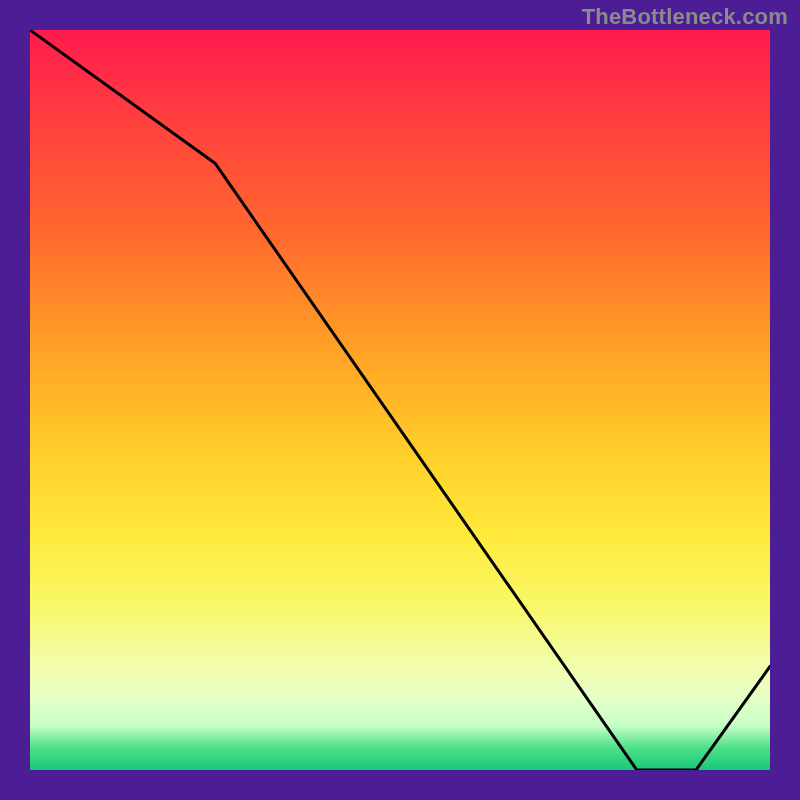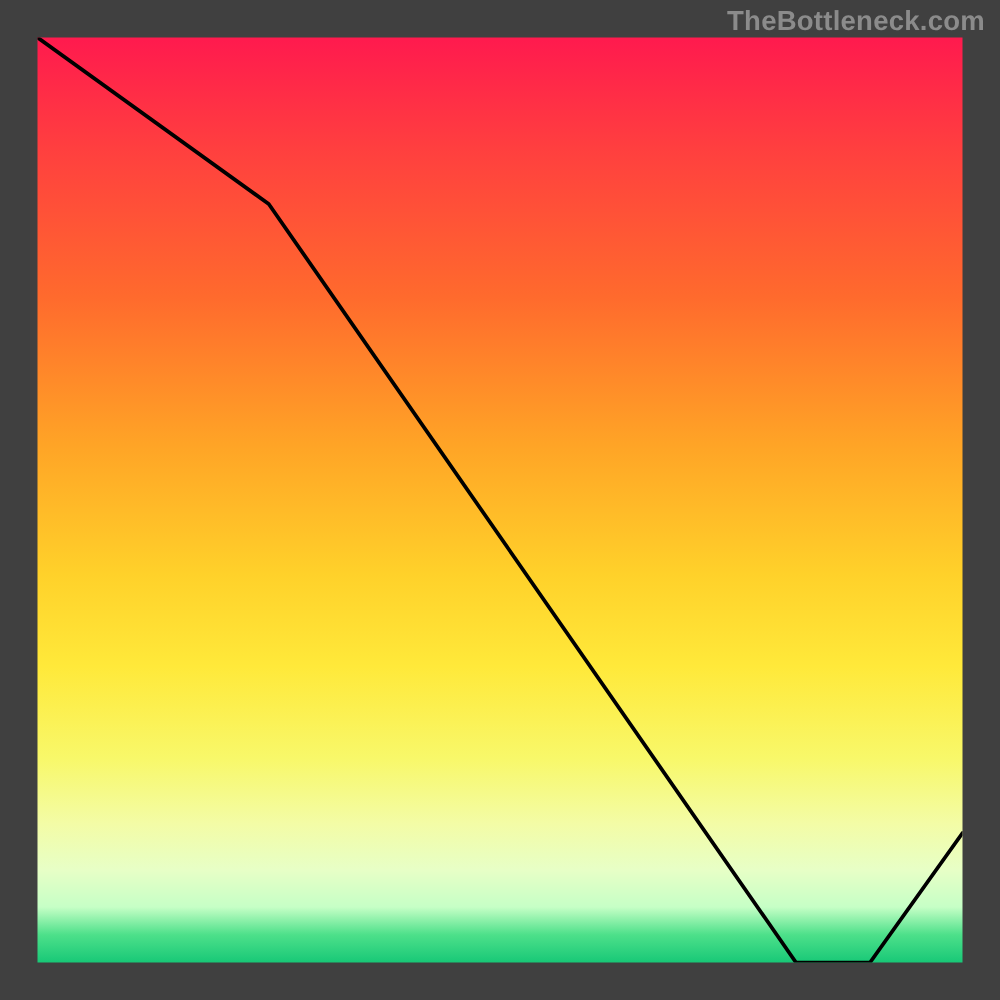--- a/index.html
+++ b/index.html
@@ -8,21 +8,21 @@
     width: 800px;
     height: 800px;
     background: #000;
     overflow: hidden;
     font-family: Arial, Helvetica, sans-serif;
   }
   .frame {
     position: relative;
     width: 800px;
     height: 800px;
-    background: #404040;
+    background: #4c1d95;
   }
   .watermark {
     position: absolute;
     top: 4px;
     right: 12px;
     color: #8b8b8b;
     font-size: 22px;
     font-weight: 600;
     letter-spacing: 0.2px;
     z-index: 5;

